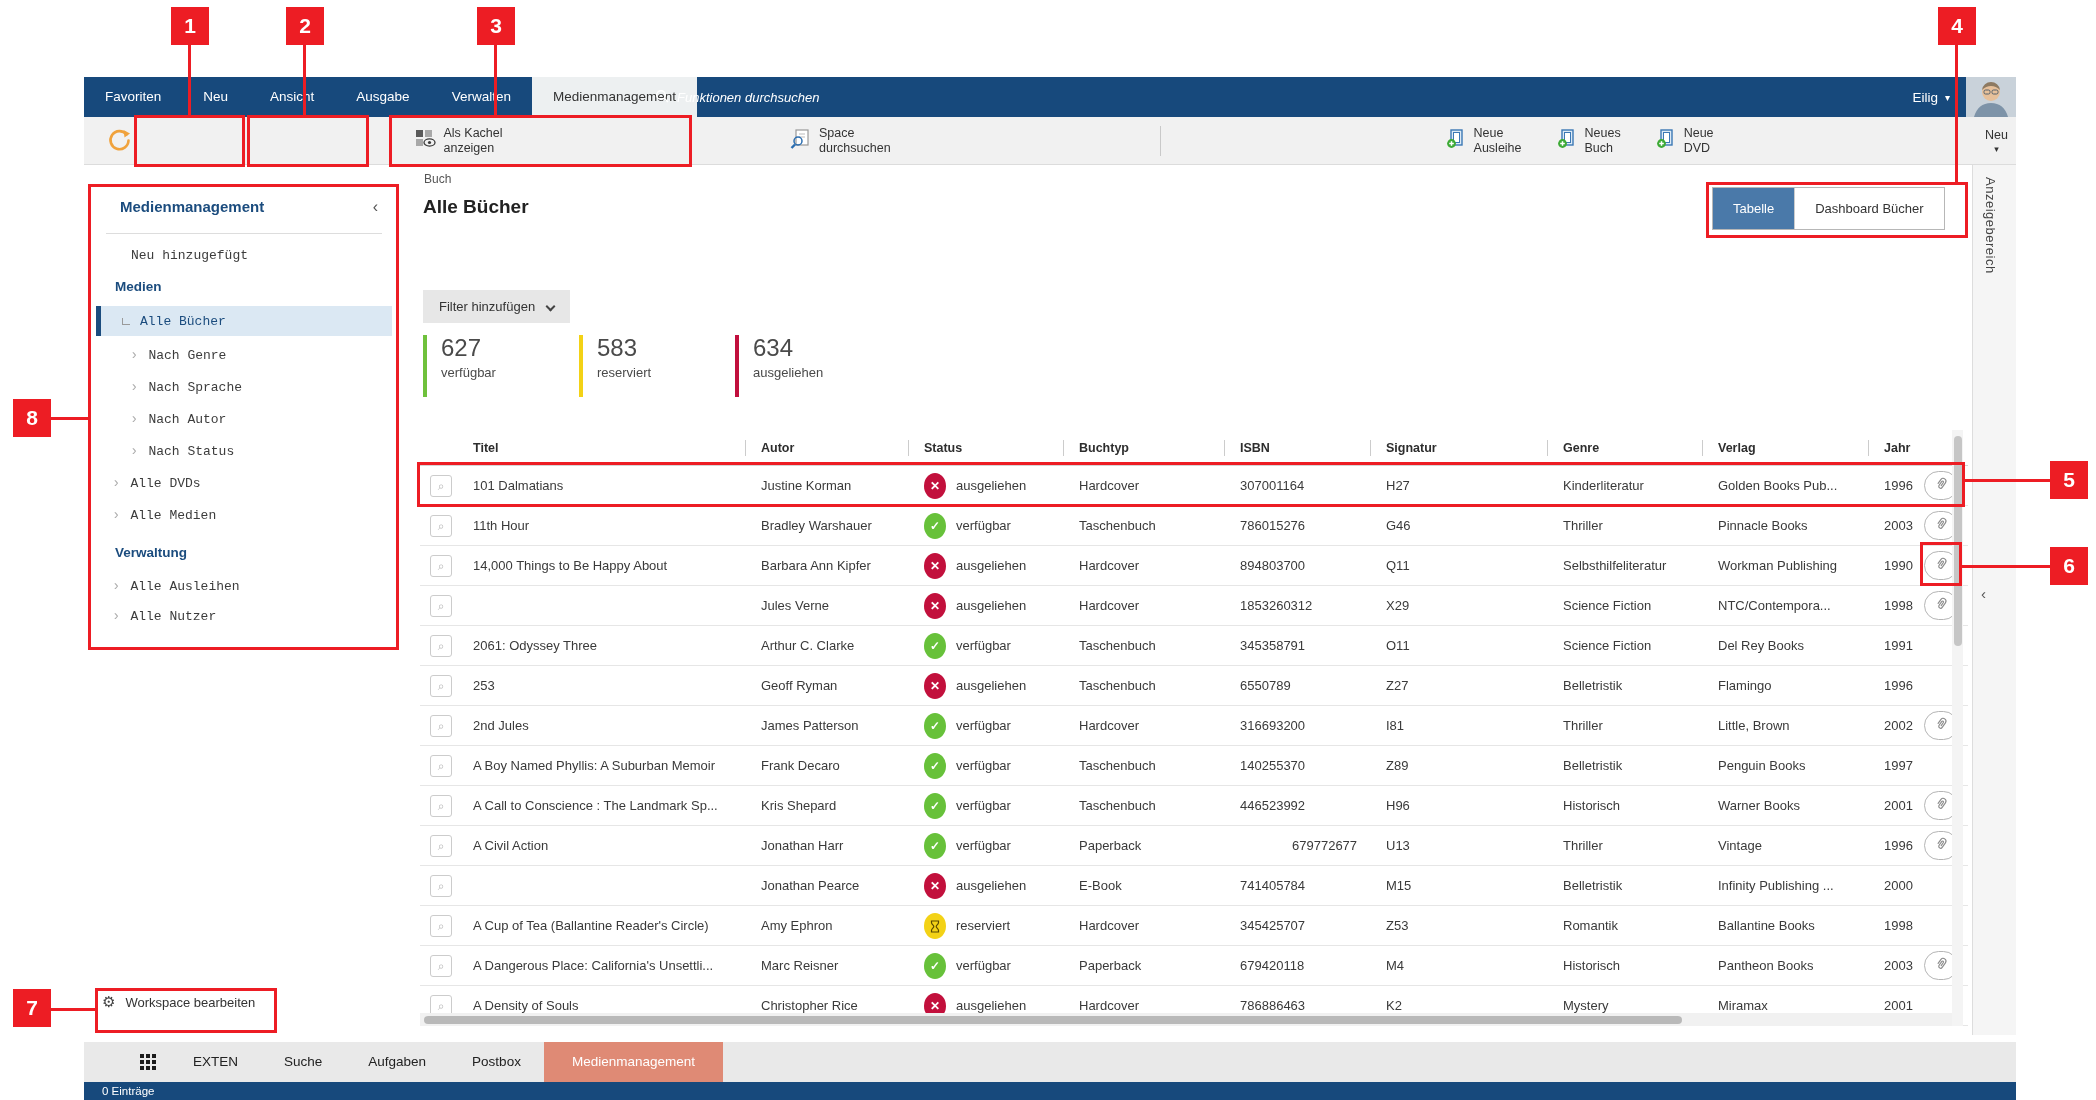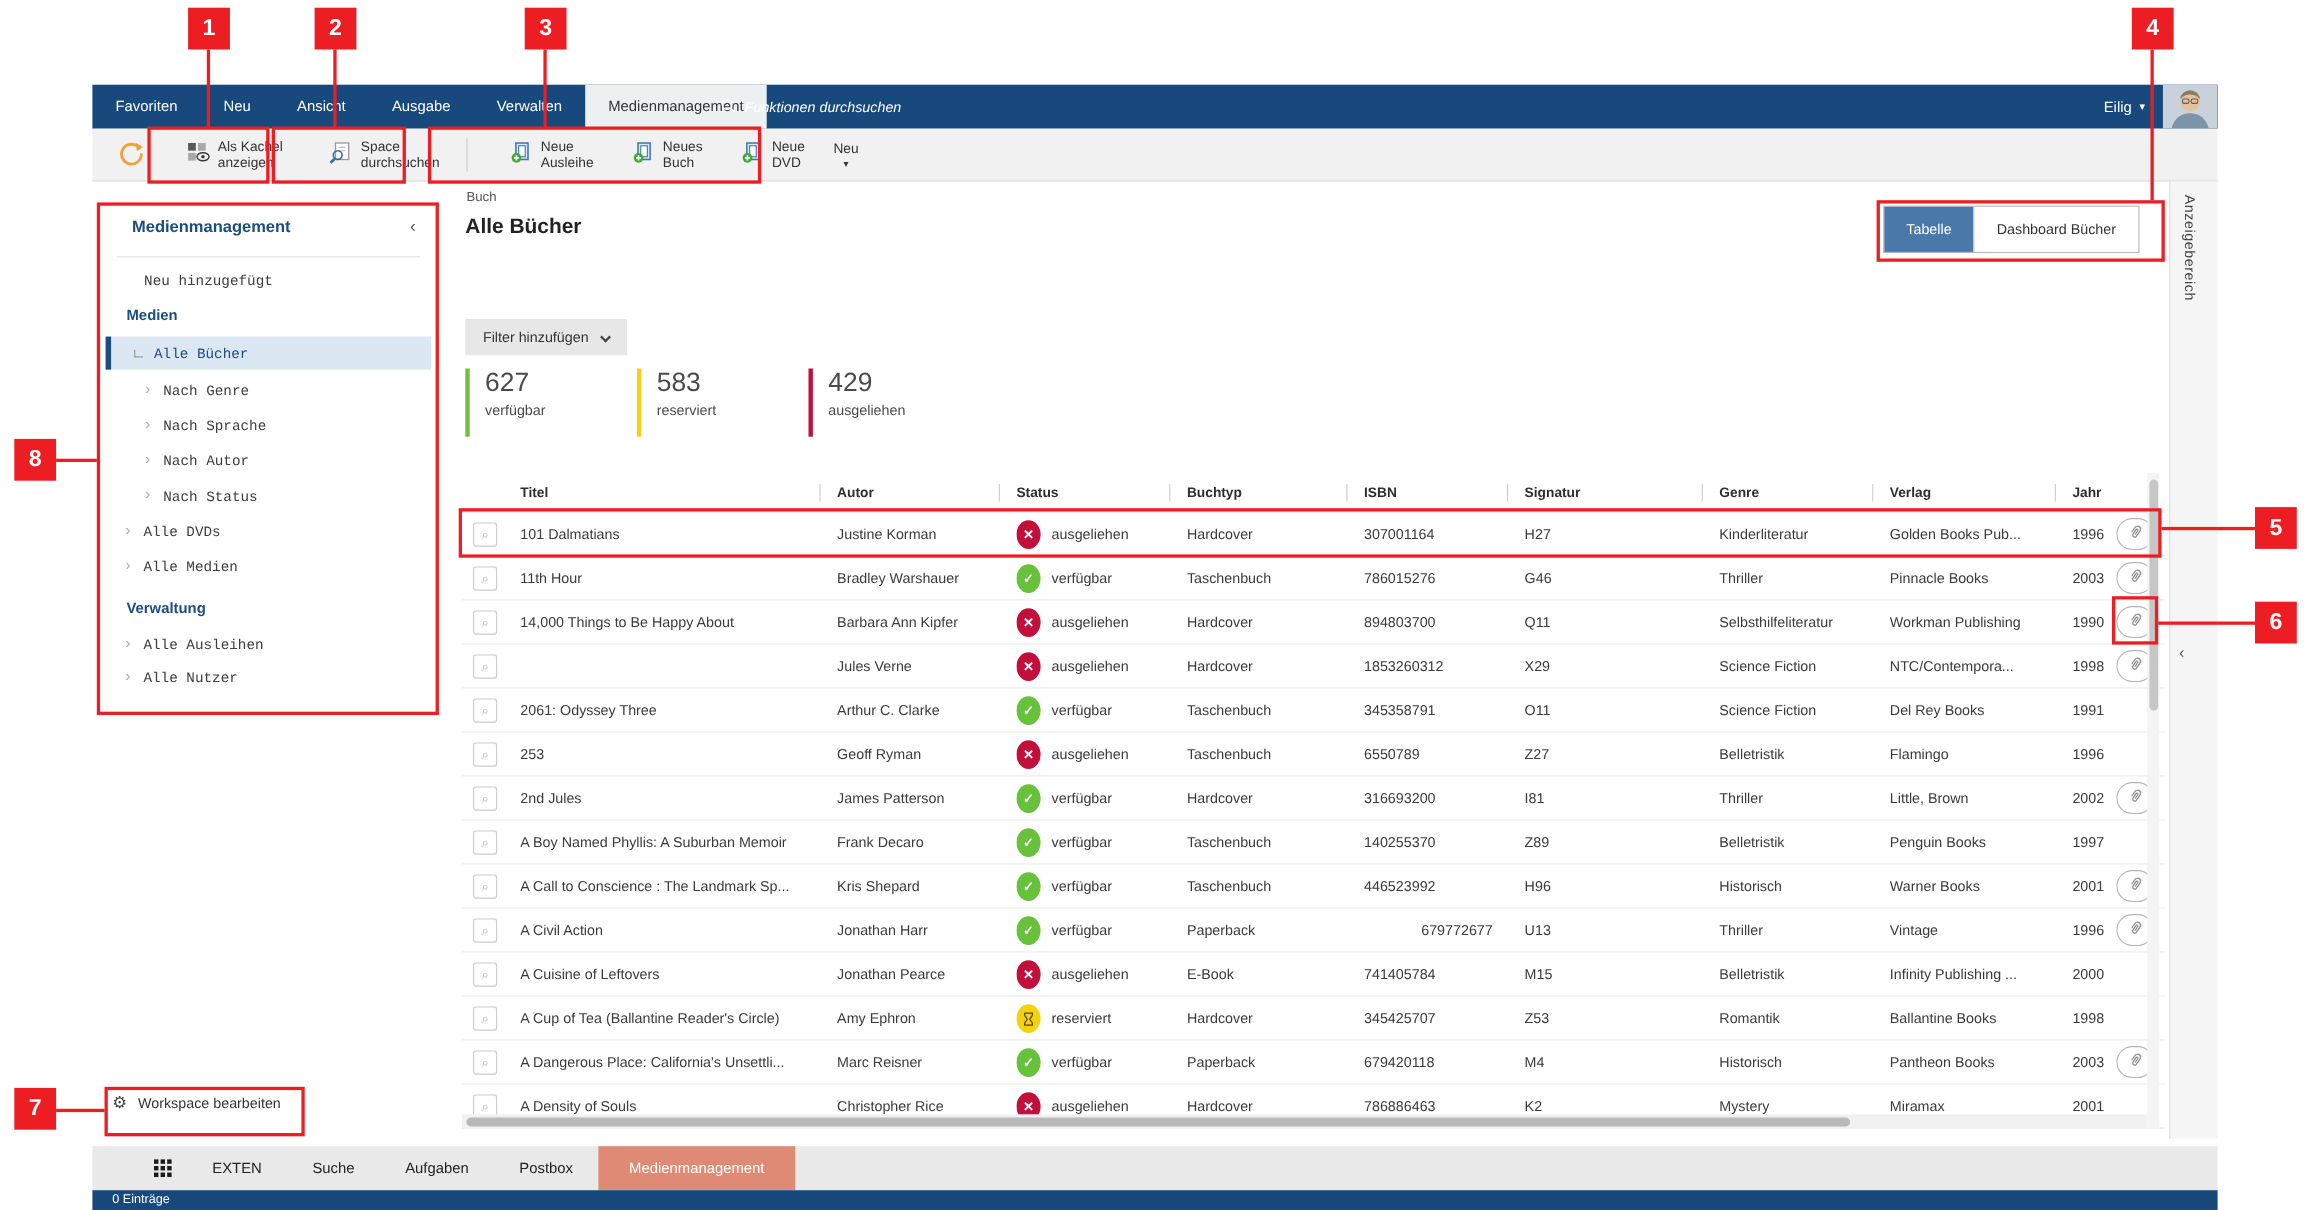--- a/index.html
+++ b/index.html
@@ -10,21 +10,21 @@
   .topbar { position:absolute; left:84px; top:77px; width:1932px; height:40px; background:#17497c; display:flex; }
   .menu-tabs { display:flex; height:40px; }
   .menu-tab { height:40px; line-height:40px; padding:0 21px; color:#fff; font-size:13.5px; cursor:default; white-space:nowrap; }
   .menu-tab.active { background:#edf0f1; color:#333; }
   .tb-search { position:absolute; left:571px; top:0; height:40px; display:flex; align-items:center; gap:8px; color:#fff; font-size:13px; font-style:italic; }
   .tb-user { position:absolute; right:66px; top:0; height:40px; display:flex; align-items:center; gap:7px; color:#fff; font-size:13.5px; }
   .tb-user .caret { font-size:10px; }
   .avatar { position:absolute; right:0; top:0; width:50px; height:40px; overflow:hidden; }
 
   
-  .toolbar { position:absolute; left:84px; top:117px; width:1932px; height:48px; background:#f1f1f1; border-bottom:1px solid #dcdcdc; display:flex; align-items:center; }
+  .toolbar { position:absolute; left:84px; top:117px; width:1932px; height:48px; background:#f1f1f1; border-bottom:1px solid #dcdcdc; display:flex; align-items:center;justify-content:space-between; }
   .tool-refresh { margin-left:20px; width:28px; display:flex; justify-content:center; }
   .tool-btn { display:flex; align-items:center; gap:7px; padding:4px 8px; margin-left:12px; font-size:12.5px; color:#333; line-height:1.18; cursor:default; }
   .tool-div { width:1px; height:30px; background:#c9c9c9; margin:0 12px 0 16px; }
   .tool-neu { display:flex; flex-direction:column; align-items:center; margin-left:10px; font-size:12.5px; color:#333; padding:4px 8px; }
   .tool-neu .caret { font-size:9px; margin-top:2px; }
   .new-group { display:flex; align-items:center; }
 
   
   .sidebar { position:absolute; left:96px; top:186px; width:296px; height:458px; background:#fff; }
   .sb-title { position:absolute; left:24px; top:12px; font-size:15px; font-weight:bold; color:#1b4c7e; }
@@ -300,21 +300,21 @@
       <div class="stat" style="left: 159px;">
         <div class="stat-bar" style="background:#f3d216"></div>
         <div class="stat-txt">
           <div class="stat-val">583</div>
           <div class="stat-lbl">reserviert</div>
         </div>
       </div>
       <div class="stat" style="left: 315px;">
         <div class="stat-bar" style="background:#c10f3d"></div>
         <div class="stat-txt">
-          <div class="stat-val">429</div>
+          <div class="stat-val">634</div>
           <div class="stat-lbl">ausgeliehen</div>
         </div>
       </div>
     </div>
 
   <div class="table">
     <div class="thead">
         <div class="th" style="left: 53px; width: 272px;">Titel</div>
         <div class="th" style="left: 341px; width: 150px;">Autor</div>
         <div class="th" style="left: 504px; width: 145px;">Status</div>
@@ -533,21 +533,20 @@
           <div class="td" style="left: 1298px; width: 152px;">Vintage</div>
           <div class="td" style="left: 1464px; width: 62px;">1996</div>
           <div class="clip-btn">
             <span><svg width="15" height="15" viewBox="0 0 16 16">
                 <path d="M5 10 L5 5 a3 3 0 0 1 6 0 L11 11 a2 2 0 0 1 -4 0 L7 6 a1 1 0 0 1 2 0 L9 10" fill="none" stroke="#8a8a8a" stroke-width="1.2" stroke-linecap="round" transform="rotate(35 8 8)"></path>
               </svg></span>
           </div>
         </div>
         <div class="trow">
           <div class="doc-ic">⌕</div>
-          <div class="td" style="left: 53px; width: 272px;">A Cuisine of Leftovers</div>
           <div class="td" style="left: 341px; width: 150px;">Jonathan Pearce</div>
           <div class="td" style="left: 504px; width: 145px;">
             <span class="status-cell">
               <span class="st-ic" style="background:#c2103c">✕</span>
               <span>ausgeliehen</span>
             </span>
           </div>
           <div class="td" style="left: 659px; width: 148px;">E-Book</div>
           <div class="td" style="left: 820px; width: 132px;">741405784</div>
           <div class="td" style="left: 966px; width: 162px;">M15</div>

